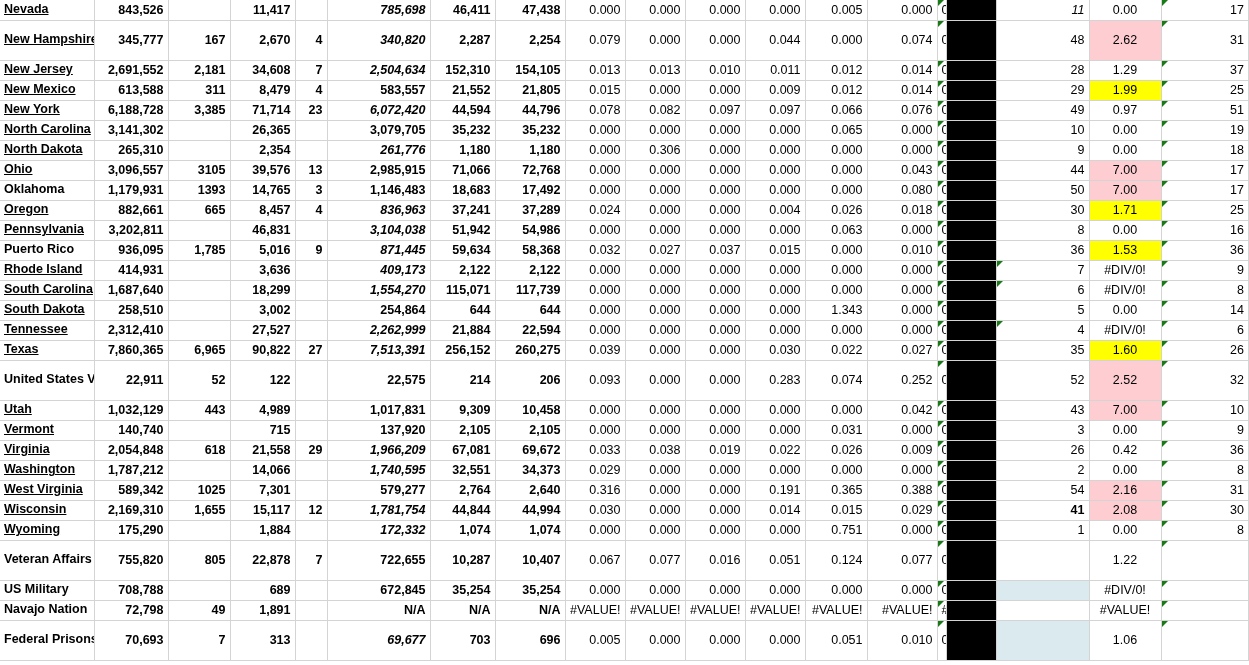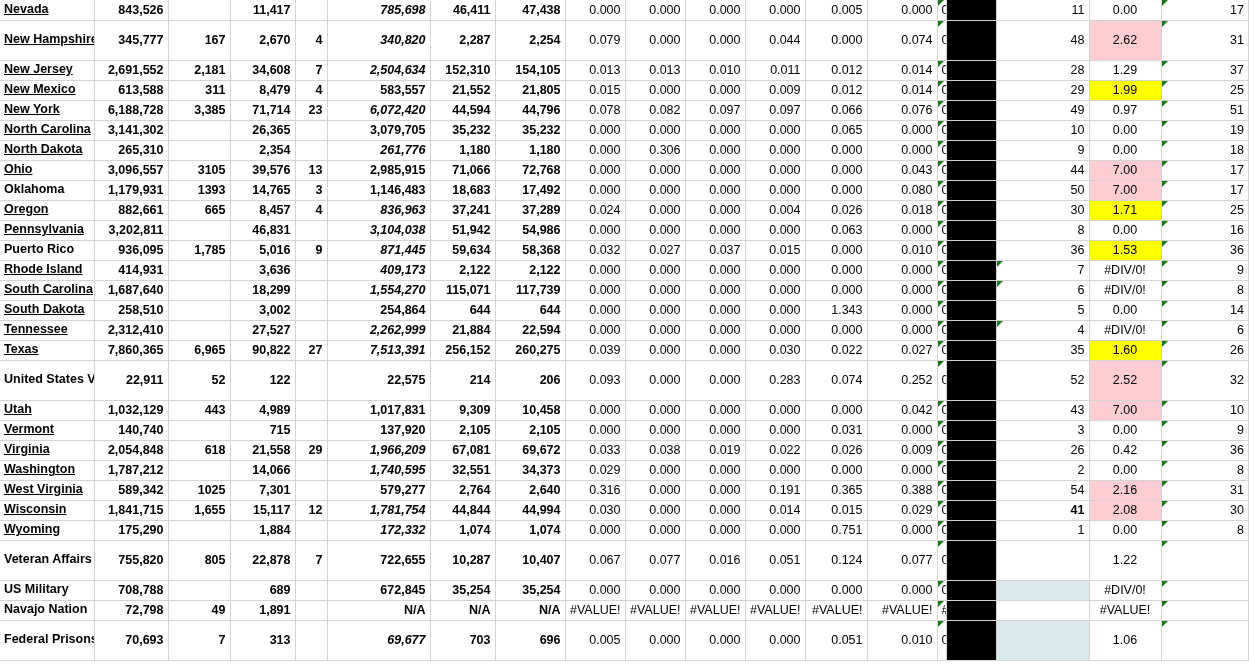--- a/index.html
+++ b/index.html
@@ -144,21 +144,21 @@
         <td class="num">46,411</td>
         <td class="num">47,438</td>
         <td class="dec">0.000</td>
         <td class="dec">0.000</td>
         <td class="dec">0.000</td>
         <td class="dec">0.000</td>
         <td class="dec">0.005</td>
         <td class="dec">0.000</td>
         <td class="dec cmt-tl">0.001</td>
         <td class="sep"></td>
-        <td class="num" style="font-weight: normal;">11</td>
+        <td class="num" style="font-weight: normal; font-style: italic;">11</td>
         <td class="dec ctr">0.00</td>
         <td class="dec cmt-tl">17</td>
       </tr>
       <tr class="tall">
         <td class="name link"><span class="lbl">New Hampshire</span></td>
         <td class="num">345,777</td>
         <td class="num">167</td>
         <td class="num">2,670</td>
         <td class="num">4</td>
         <td class="num ital">340,820</td>
@@ -612,21 +612,21 @@
         <td class="dec">0.365</td>
         <td class="dec">0.388</td>
         <td class="dec cmt-tl">0.180</td>
         <td class="sep"></td>
         <td class="num" style="font-weight: normal; margin-top: 33px;">54</td>
         <td class="dec ctr fill-pink">2.16</td>
         <td class="dec cmt-tl">31</td>
       </tr>
       <tr>
         <td class="name link"><span class="lbl">Wisconsin</span></td>
-        <td class="num">1,841,715</td>
+        <td class="num">2,169,310</td>
         <td class="num">1,655</td>
         <td class="num">15,117</td>
         <td class="num">12</td>
         <td class="num ital">1,781,754</td>
         <td class="num">44,844</td>
         <td class="num">44,994</td>
         <td class="dec">0.030</td>
         <td class="dec">0.000</td>
         <td class="dec">0.000</td>
         <td class="dec">0.014</td>

